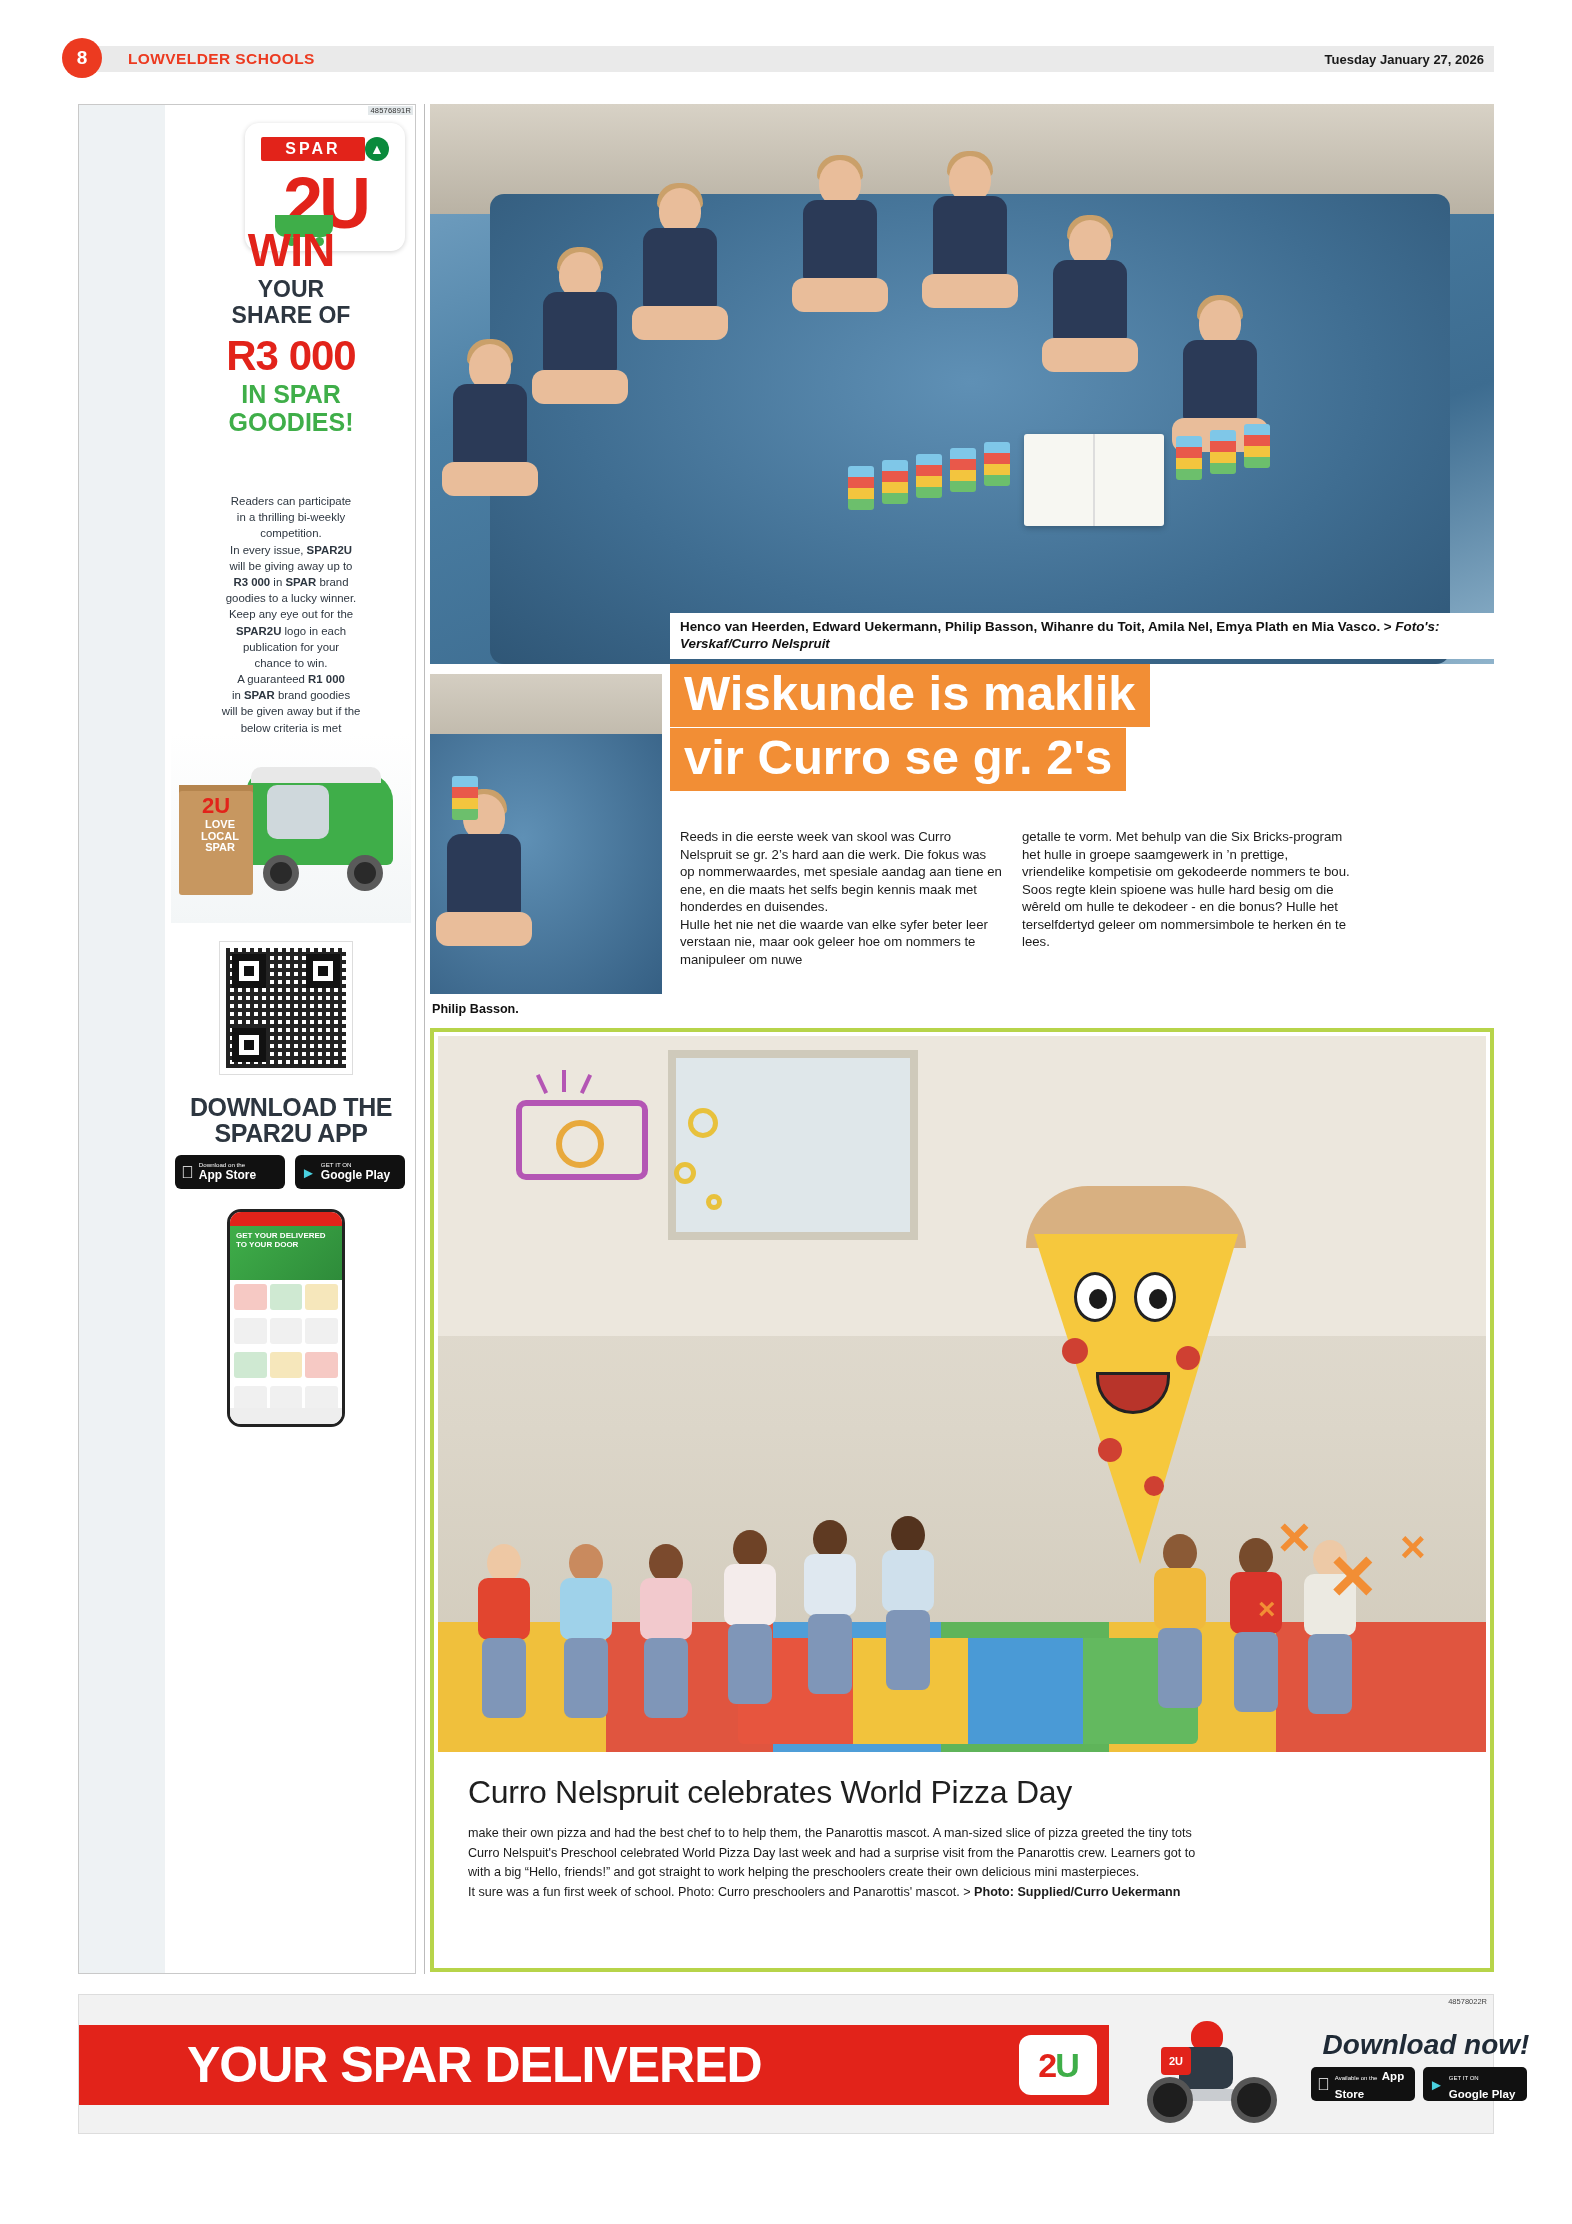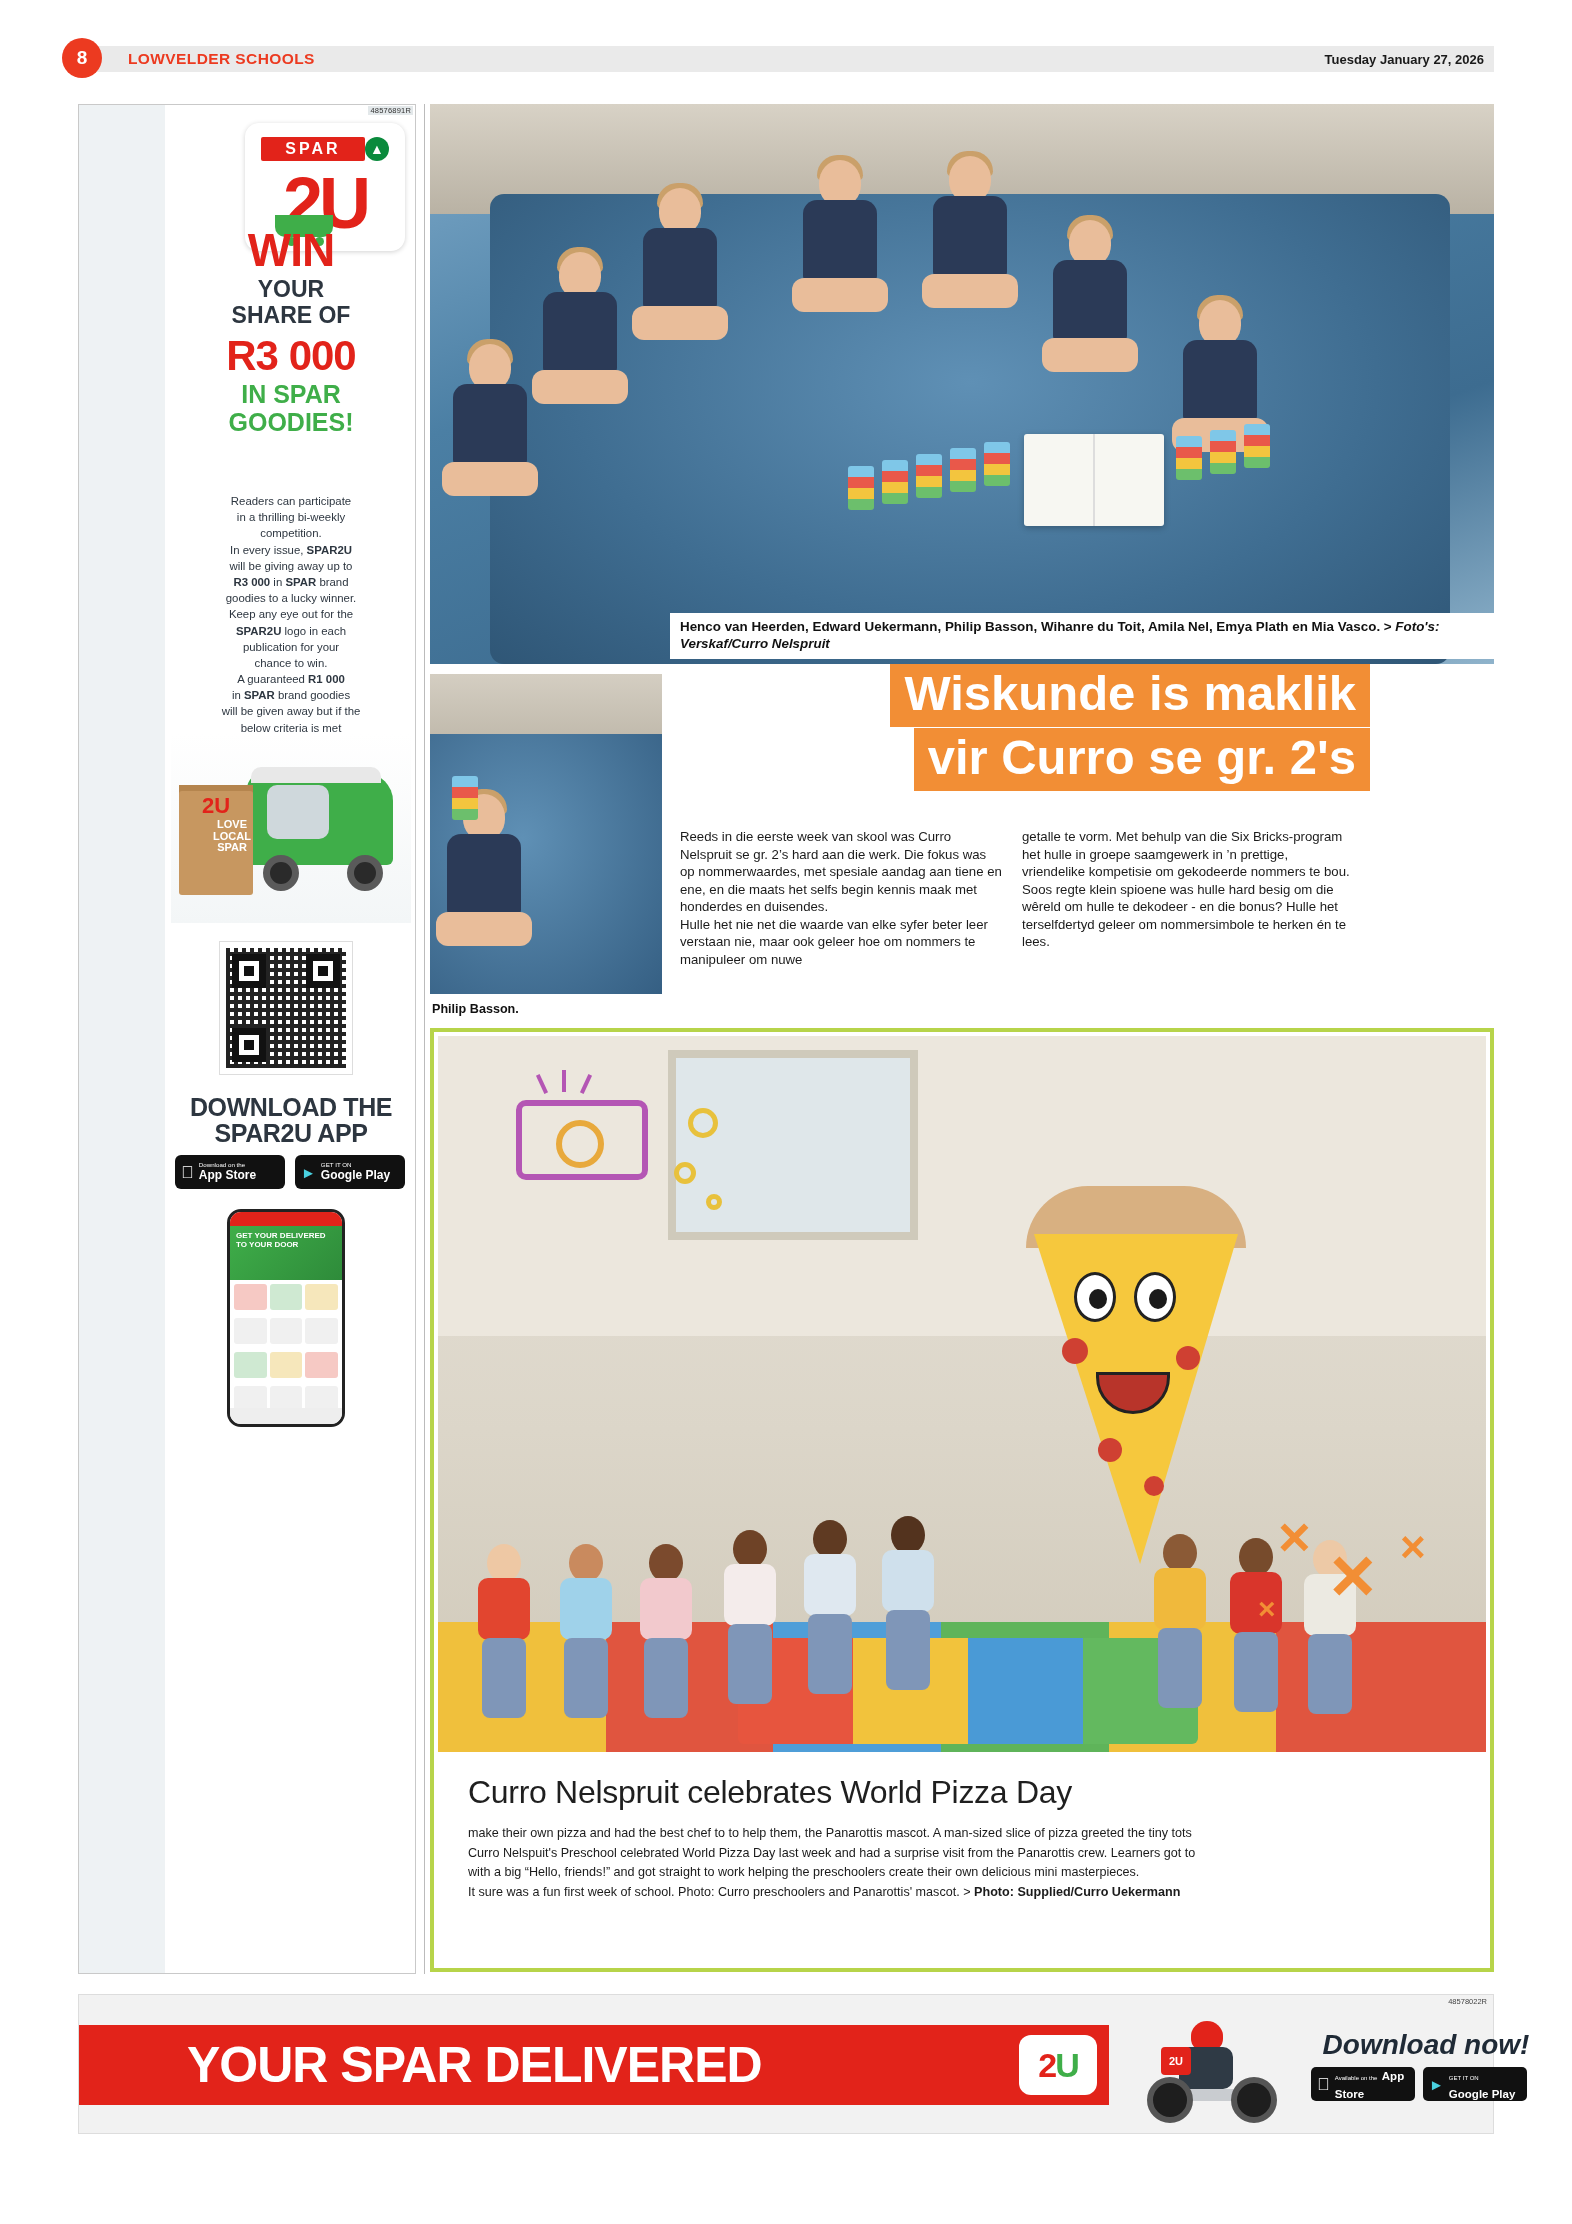--- a/index.html
+++ b/index.html
@@ -95,21 +95,21 @@
   #veh {
     position: absolute; left: 92px; top: 628px; width: 240px; height: 190px;
     background: linear-gradient(180deg,#fff 0%,#f3f6f7 100%);
   }
   #veh-bag {
     position: absolute; left: 8px; top: 58px; width: 74px; height: 104px;
     background: #c79760; border-radius: 3px;
   }
   #veh-bag-top { position: absolute; left: 8px; top: 52px; width: 74px; height: 10px; background: #b5854e; }
   #veh-bag-txt {
-    position: absolute; left: 24px; top: 86px; width: 74px; text-align: center;
+    position: absolute; left: 12px; top: 86px; width: 74px; text-align: center;
     color: #fff; font-weight: bold; font-size: 11px; line-height: 1.05;
   }
   #veh-2u { position: absolute; left: 8px; top: 60px; width: 74px; text-align:center; color:#e2231a; font-weight:bold; font-size:22px; }
   #veh-body {
     position: absolute; left: 76px; top: 40px; width: 146px; height: 92px;
     background: #3fae49; border-radius: 16px 28px 6px 6px;
   }
   #veh-cab {
     position: absolute; left: 96px; top: 52px; width: 62px; height: 54px;
     background: #cfd8dc; border-radius: 10px;
@@ -199,21 +199,21 @@
   
   #cap1 {
     position: absolute; left: 240px; top: 509px; width: 824px; min-height: 46px;
     background: #fff; padding: 5px 8px 6px 10px;
     font-size: 13.4px; font-weight: bold; color: #111; line-height: 1.3;
   }
   #cap1 i { font-style: italic; }
 
   
   #headline {
-    position: absolute; left: 240px; top: 560px; width: 700px; text-align: right;
+    position: absolute; left: 240px; top: 560px; width: 700px;
   }
   .hl-line {
     display: inline-block; background: #f28e35; color: #fff;
     font-size: 49px; font-weight: bold; line-height: 1.12;
     padding: 2px 14px 6px 14px; white-space: nowrap;
   }
   #hl2 { margin-top: 1px; }
 
   
   #photo2 {

